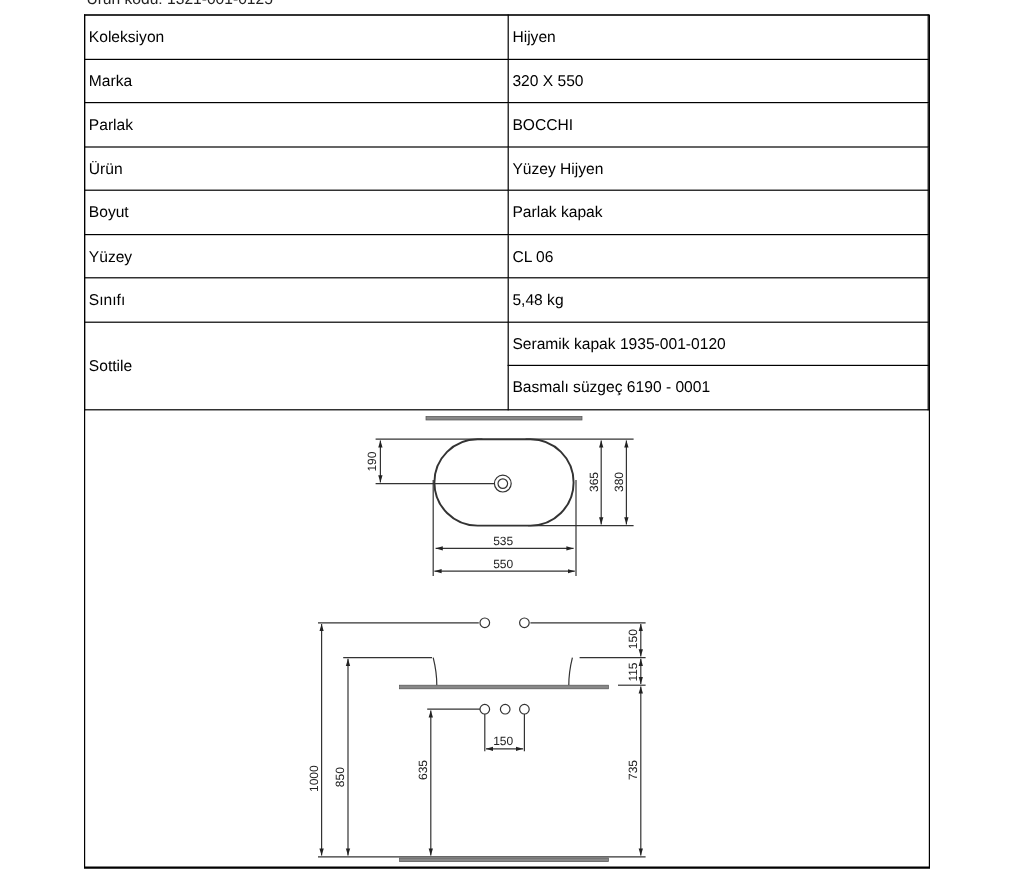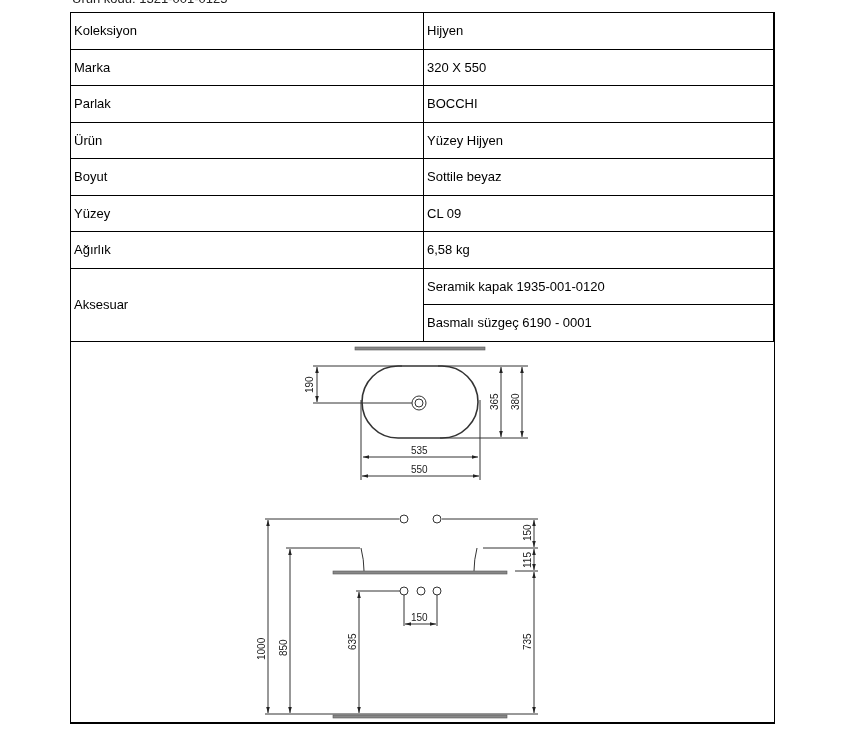--- a/index.html
+++ b/index.html
@@ -33,32 +33,32 @@
   <tr>
     <td class="k">Parlak</td>
     <td>BOCCHI</td>
   </tr>
   <tr>
     <td class="k">Ürün</td>
     <td>Yüzey Hijyen</td>
   </tr>
   <tr>
     <td class="k">Boyut</td>
-    <td>Sottile beyaz</td>
+    <td>Parlak kapak</td>
   </tr>
   <tr>
     <td class="k">Yüzey</td>
-    <td>CL 09</td>
+    <td>CL 06</td>
   </tr>
   <tr>
-    <td class="k">Ağırlık</td>
-    <td>6,58 kg</td>
+    <td class="k">Sınıfı</td>
+    <td>5,48 kg</td>
   </tr>
   <tr>
-    <td class="k" rowspan="2">Aksesuar</td>
+    <td class="k" rowspan="2">Sottile</td>
     <td>Seramik kapak 1935-001-0120</td>
   </tr>
   <tr>
     <td>Basmalı süzgeç 6190 - 0001</td>
   </tr>
 </tbody>
   </table>
 
 <div class="outer"></div>
 

